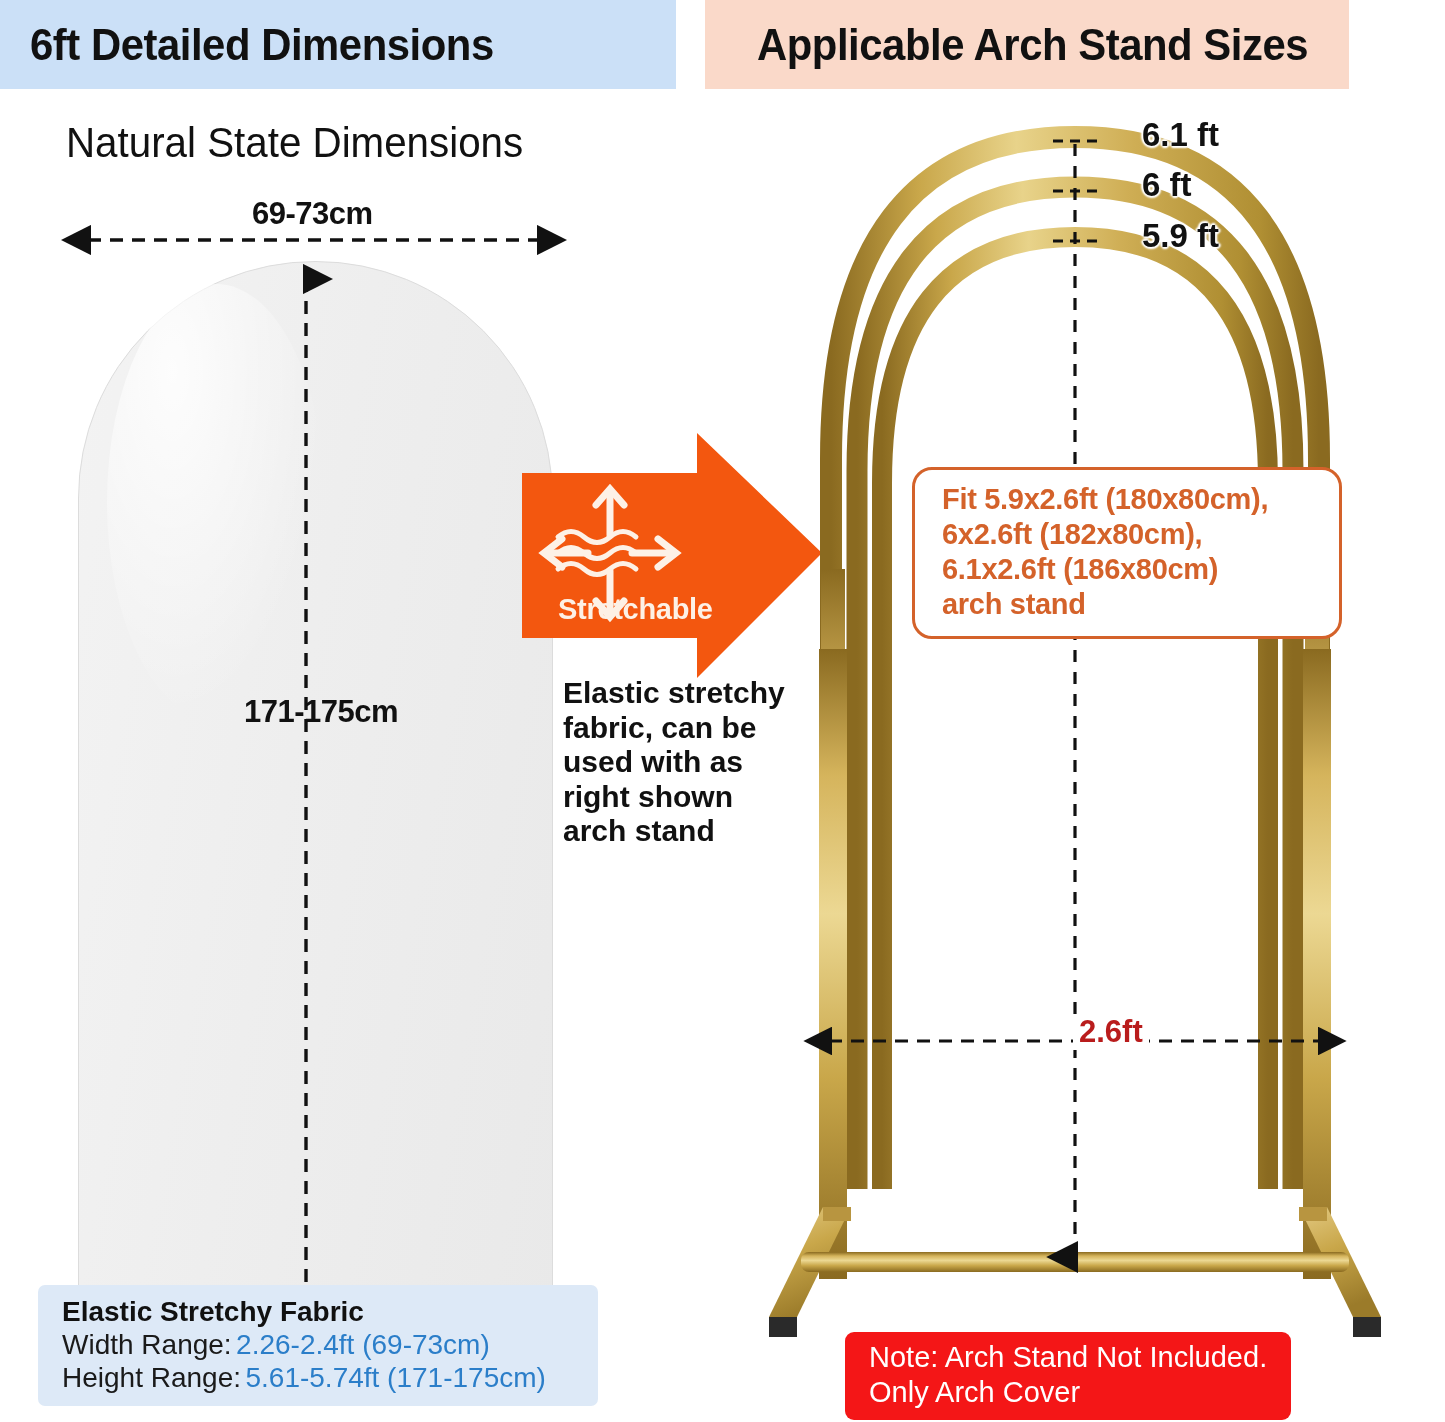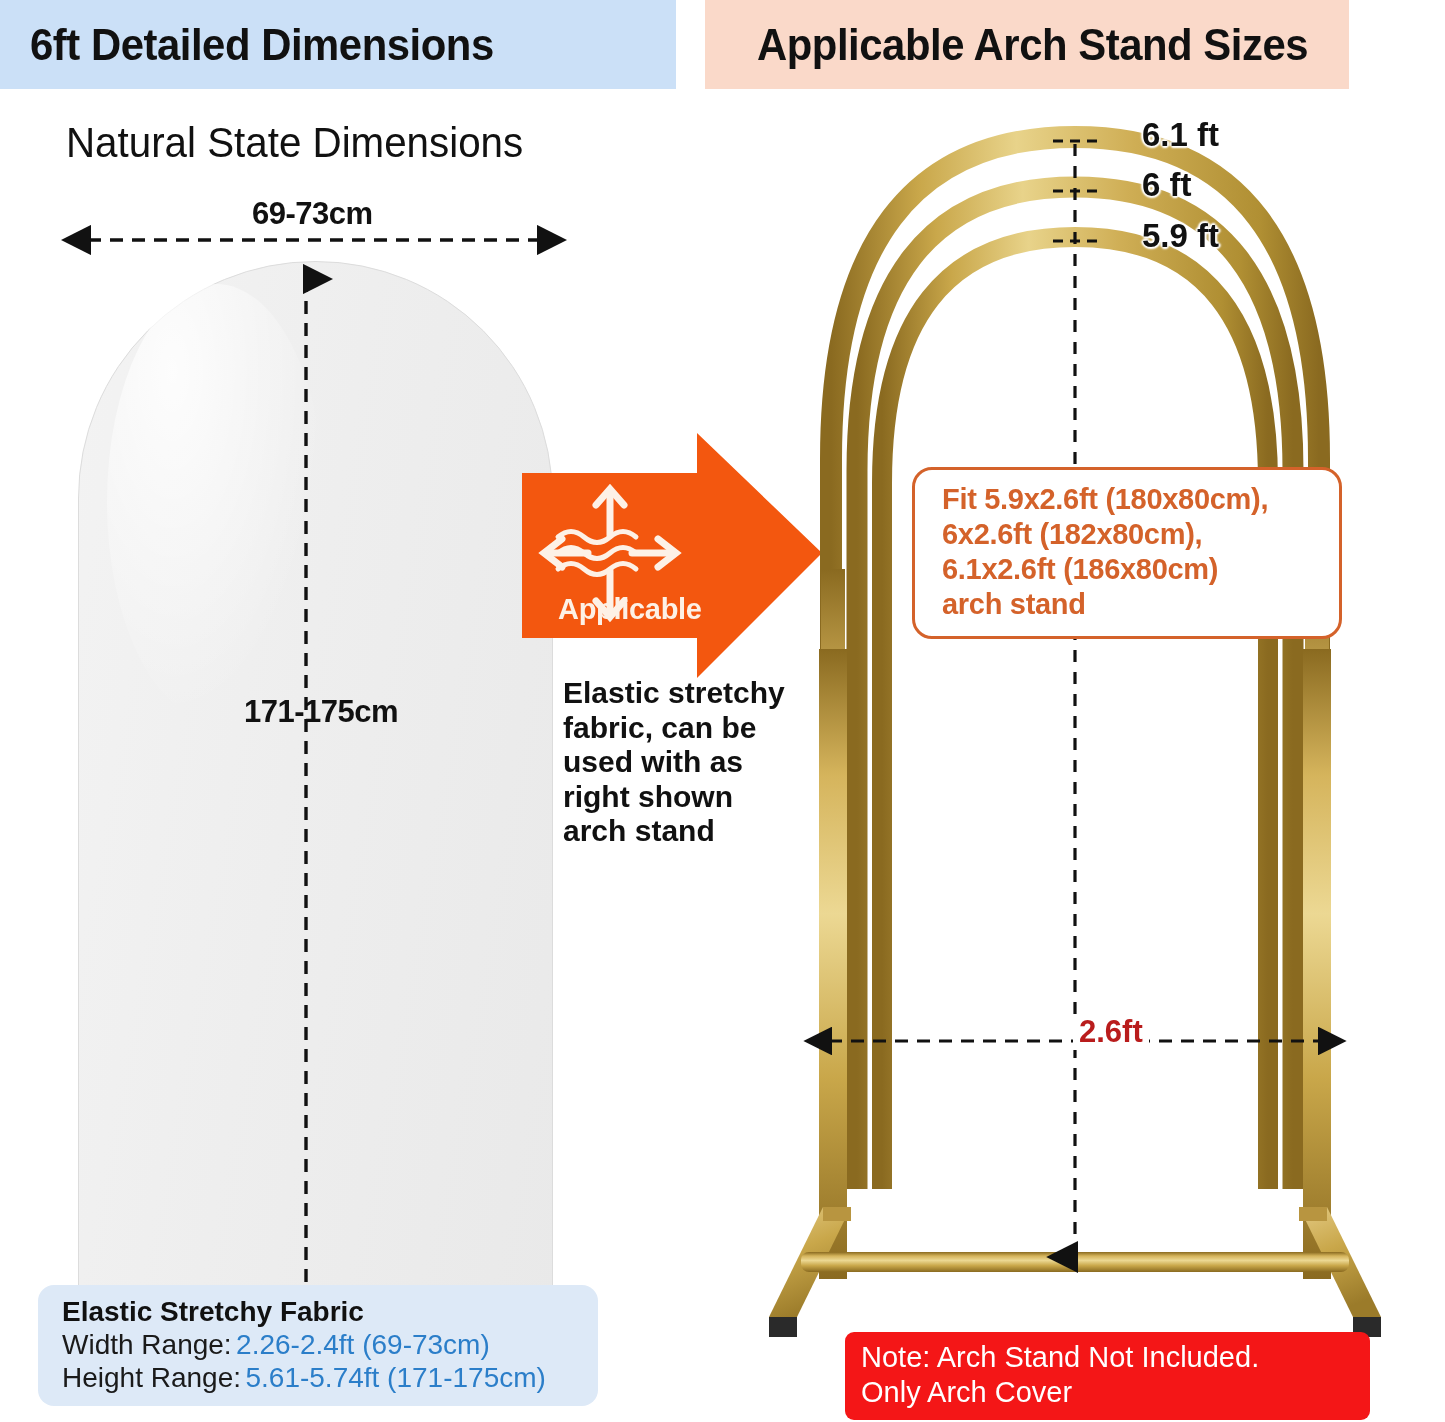--- a/index.html
+++ b/index.html
@@ -59,21 +59,21 @@
     position:absolute; left:6%; top:2%; width:46%; height:40%;
     background: radial-gradient(ellipse at 30% 20%, rgba(255,255,255,.85), rgba(255,255,255,0) 70%);
     border-radius: 50%;
     pointer-events:none;
   }
 
   
   #fabric-info {
     position: absolute; left: 22px; top: 1196px;
     width: 560px; padding: 10px 0 12px 24px;
-    background: #dde9f7; border-radius: 16px;
+    background: #dde9f7; border-radius: 7px;
   }
   #fabric-info .row { white-space: nowrap; line-height: 1.18; }
   #fabric-info .t-bold { font-weight: bold; font-size: 28px; color:#111; }
   #fabric-info .k { font-size: 28px; color:#1a1a1a; }
   #fabric-info .v { font-size: 28px; color:#2b7ec9; }
 
   
   #stretch-arrow { position: absolute; left: 522px; top: 433px; width: 300px; height: 245px; }
   #stretch-arrow .lbl {
     position:absolute; left: 36px; top: 160px;
@@ -113,23 +113,23 @@
   }
 
   #width-26-label {
     position:absolute; left: 368px; top: 925px;
     font-size: 31px; font-weight: bold; color:#b91c1c;
     background:#fff; padding: 0 6px; white-space: nowrap;
   }
 
   #note-box {
     position:absolute; left: 140px; top: 1243px;
-    width: 525px;
+    width: 446px;
     background:#f41617; border-radius: 9px;
-    padding: 8px 0 10px 16px;
+    padding: 8px 0 10px 24px;
   }
   #note-box .nl {
     font-size: 29px; color:#fff; line-height: 1.2; white-space:nowrap;
   }
 
   svg { display:block; }
   .abs-svg { position:absolute; left:0; top:0; pointer-events:none; }
 </style>
 </head>
 <body>
@@ -206,21 +206,21 @@
         <line x1="110" y1="120" x2="152" y2="120"></line>
         <polyline points="136,106 154,120 136,134"></polyline>
       </g>
 
       <g stroke="#fdf1e6" stroke-width="5" fill="none" stroke-linecap="round">
         <path d="M36,104 q13,-11 26,0 t26,0 t26,0"></path>
         <path d="M36,120 q13,-11 26,0 t26,0 t26,0"></path>
         <path d="M36,136 q13,-11 26,0 t26,0 t26,0"></path>
       </g>
     </svg>
-    <div class="lbl">Applicable</div>
+    <div class="lbl">Stretchable</div>
   </div>
 
   <div id="elastic-note">
     <div>Elastic stretchy</div>
     <div>fabric, can be</div>
     <div>used with as</div>
     <div>right shown</div>
     <div>arch stand</div>
   </div>
 

